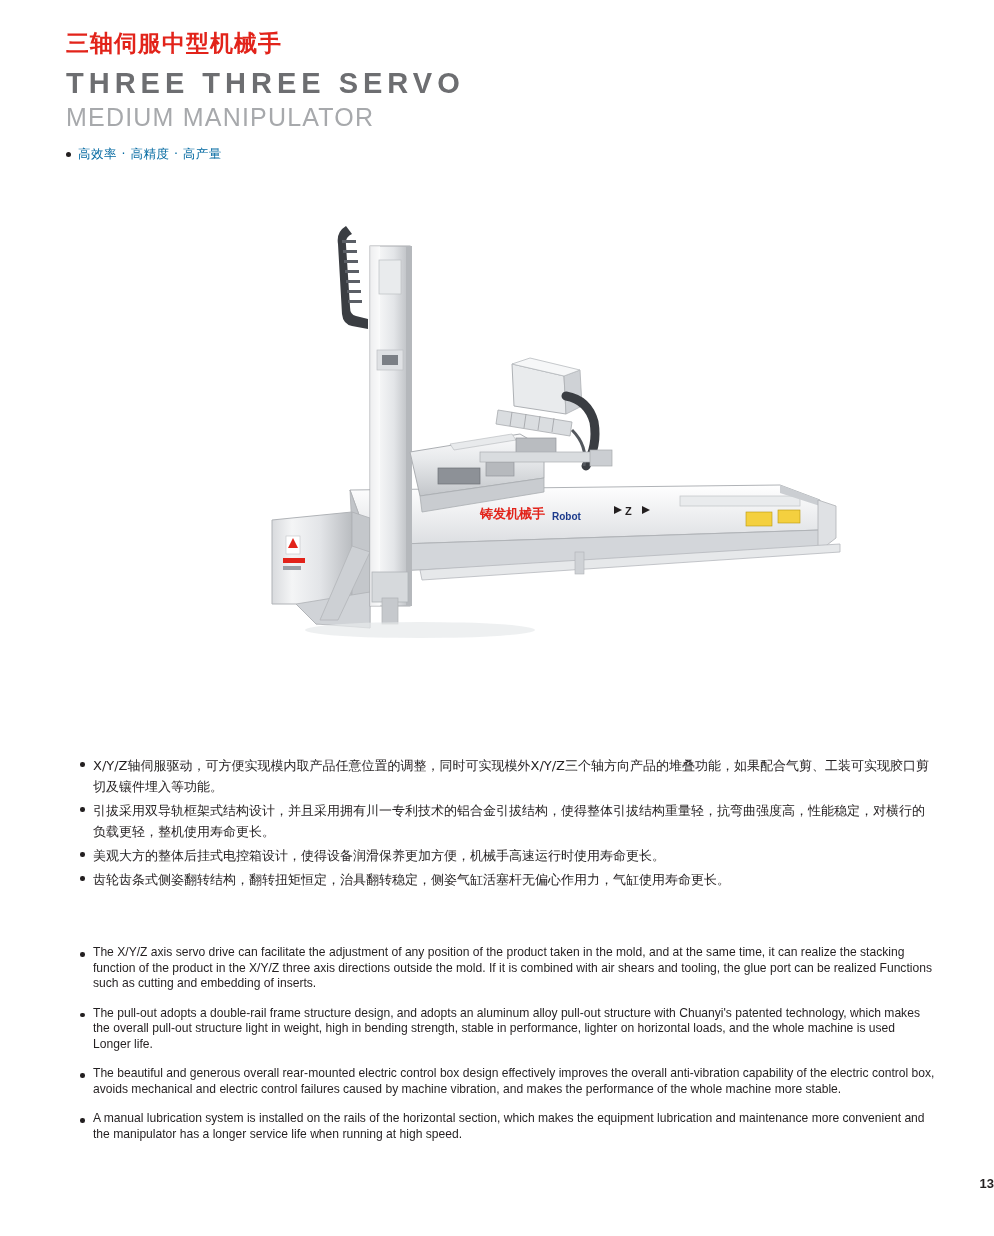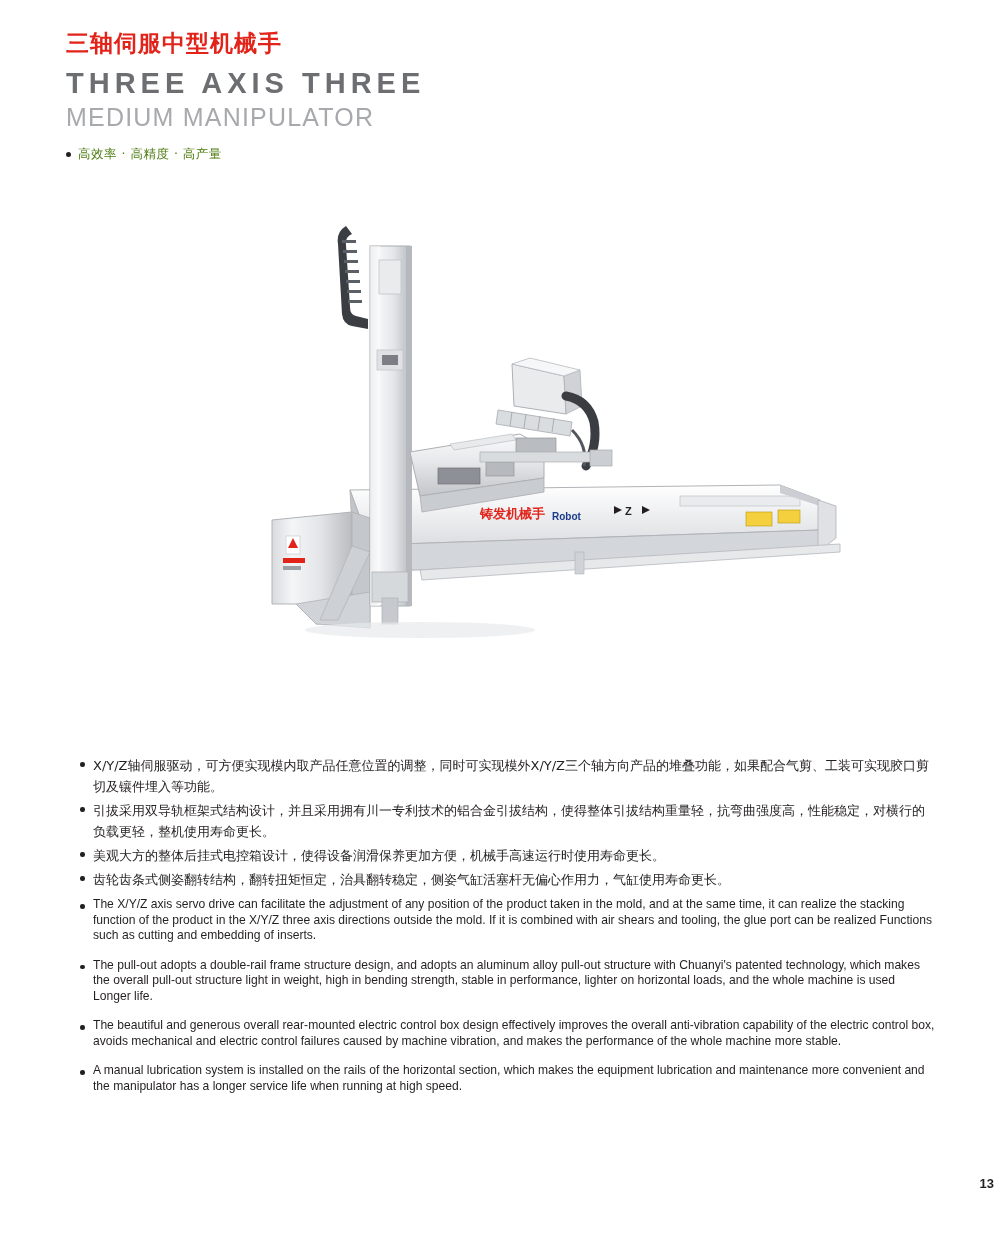--- a/index.html
+++ b/index.html
@@ -63,21 +63,21 @@
   }
   .subtitle-dot {
     width: 5px;
     height: 5px;
     border-radius: 50%;
     background: #231f20;
     display: inline-block;
   }
   .subtitle-text {
     font-size: 12.5px;
-    color: #4d7c0f;
+    color: #0369a1;
     letter-spacing: 0.5px;
     font-family: "DejaVu Sans", sans-serif;
   }
 
   
   .figure {
     position: absolute;
     left: 120px;
     top: 200px;
     width: 760px;
@@ -95,21 +95,21 @@
   .list-cn li {
     font-family: "DejaVu Sans", sans-serif;
     font-size: 13px;
     line-height: 21px;
     color: #231f20;
     margin-bottom: 3px;
   }
   .list-en {
     position: absolute;
     left: 60px;
-    top: 897px;
+    top: 945px;
     width: 876px;
   }
   .list-en li {
     font-family: "Liberation Sans", sans-serif;
     font-size: 12.1px;
     line-height: 15.5px;
     color: #231f20;
     margin-bottom: 14px;
     text-align: left;
   }
@@ -166,21 +166,21 @@
     fill: #231f20;
   }
 </style>
 </head>
 <body>
 
 <div class="page">
 
   <div class="header">
     <h1 class="title-cn">三轴伺服中型机械手</h1>
-    <div class="title-en-1">THREE AXIS THREE</div>
+    <div class="title-en-1">THREE THREE SERVO</div>
     <div class="title-en-2">MEDIUM MANIPULATOR</div>
     <div class="subtitle-row">
       <span class="subtitle-dot"></span>
       <span class="subtitle-text">高效率 · 高精度 · 高产量</span>
     </div>
   </div>
 
   <div class="figure">
     <svg width="760" height="470" viewBox="0 0 760 470" xmlns="http://www.w3.org/2000/svg">
       <defs>

